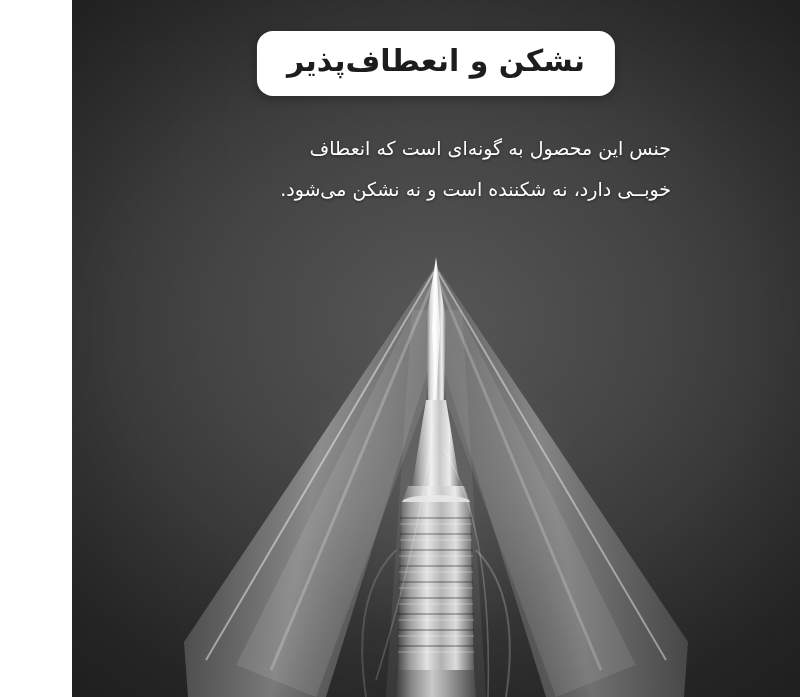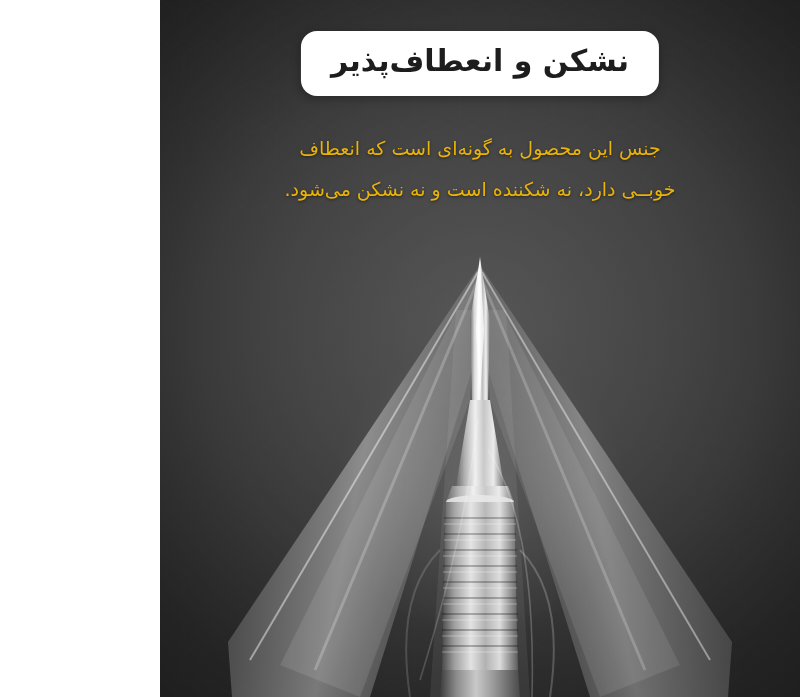--- a/index.html
+++ b/index.html
@@ -6,21 +6,21 @@
     margin: 0;
     padding: 0;
     background: #ffffff;
   }
   body {
     font-family: "DejaVu Sans", "Liberation Sans", sans-serif;
   }
 
   .banner {
     position: relative;
-    width: 640px;
+    width: 728px;
     height: 697px;
     overflow: hidden;
     background: #434343;
   }
 
   
   .bg-base {
     position: absolute;
     inset: 0;
     background:
@@ -60,22 +60,22 @@
     direction: rtl;
   }
 
   
   .description {
     position: absolute;
     top: 128px;
     left: 50%;
     transform: translateX(-50%);
     width: 470px;
-    text-align: center;
-    color: #eab308;
+    text-align: right;
+    color: #ffffff;
     font-size: 19px;
     line-height: 2.15;
     direction: rtl;
     text-shadow: 0 1px 3px rgba(0,0,0,0.5);
   }
   .description .desc-line {
     display: block;
   }
 
   

